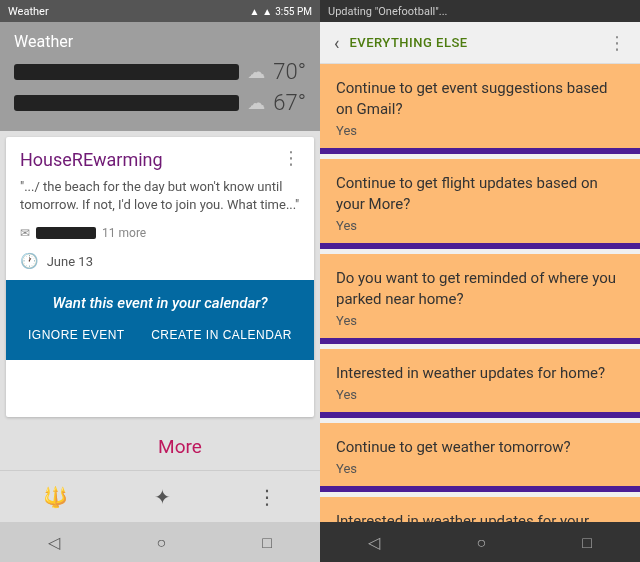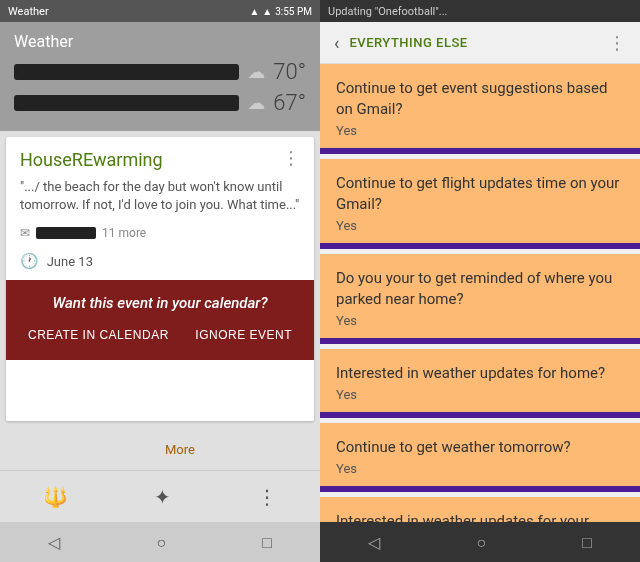--- a/index.html
+++ b/index.html
@@ -95,21 +95,21 @@
 
     .event-card-header {
       padding: 12px 14px 4px;
       display: flex;
       justify-content: space-between;
       align-items: flex-start;
     }
 
     .event-title {
       font-size: 18px;
-      color: #4d7c0f;
+      color: #701a75;
       font-weight: 400;
     }
 
     .event-menu-dots {
       font-size: 18px;
       color: #888;
       line-height: 1;
     }
 
     .event-excerpt {
@@ -145,21 +145,21 @@
       gap: 8px;
     }
 
     .clock-icon {
       font-size: 15px;
       color: #888;
     }
 
     
     .event-cta {
-      background: #7f1d1d;
+      background: #0369a1;
       padding: 14px;
       text-align: center;
     }
 
     .cta-question {
       color: #fff;
       font-size: 15px;
       font-style: italic;
       font-weight: 500;
       margin-bottom: 12px;
@@ -183,22 +183,22 @@
     }
 
     
     .more-section {
       padding: 12px;
       text-align: center;
       background: #e0e0e0;
     }
 
     .more-text {
-      color: #a16207;
-      font-size: 13px;
+      color: #be185d;
+      font-size: 19px;
       margin-left: 40px;
     }
 
     
     .left-bottom-nav {
       background: #e0e0e0;
       height: 52px;
       display: flex;
       align-items: center;
       justify-content: space-around;
@@ -355,22 +355,22 @@
       <span class="email-redacted"></span>
       <span>11 more</span>
     </div>
     <div class="event-date-row">
       <span class="clock-icon">🕐</span>
       <span>June 13</span>
     </div>
     <div class="event-cta">
       <div class="cta-question">Want this event in your calendar?</div>
       <div class="cta-buttons">
+        <button class="cta-btn">IGNORE EVENT</button>
         <button class="cta-btn">CREATE IN CALENDAR</button>
-        <button class="cta-btn">IGNORE EVENT</button>
       </div>
     </div>
   </div>
 
   <div class="more-section">
     <span class="more-text">More</span>
   </div>
 
   <div class="left-bottom-nav">
     <span class="nav-icon">🔱</span>
@@ -397,25 +397,25 @@
     <span class="section-title">EVERYTHING ELSE</span>
     <span class="right-menu-dots">⋮</span>
   </div>
 
   <div class="settings-list">
   <div class="setting-item">
         <div class="setting-question">Continue to get event suggestions based on Gmail?</div>
         <div class="setting-value">Yes</div>
       </div>
       <div class="setting-item">
-        <div class="setting-question">Continue to get flight updates time on your Gmail?</div>
+        <div class="setting-question">Continue to get flight updates based on your More?</div>
         <div class="setting-value">Yes</div>
       </div>
       <div class="setting-item">
-        <div class="setting-question">Do you your to get reminded of where you parked near home?</div>
+        <div class="setting-question">Do you want to get reminded of where you parked near home?</div>
         <div class="setting-value">Yes</div>
       </div>
       <div class="setting-item">
         <div class="setting-question">Interested in weather updates for home?</div>
         <div class="setting-value">Yes</div>
       </div>
       <div class="setting-item">
         <div class="setting-question">Continue to get weather tomorrow?</div>
         <div class="setting-value">Yes</div>
       </div>

